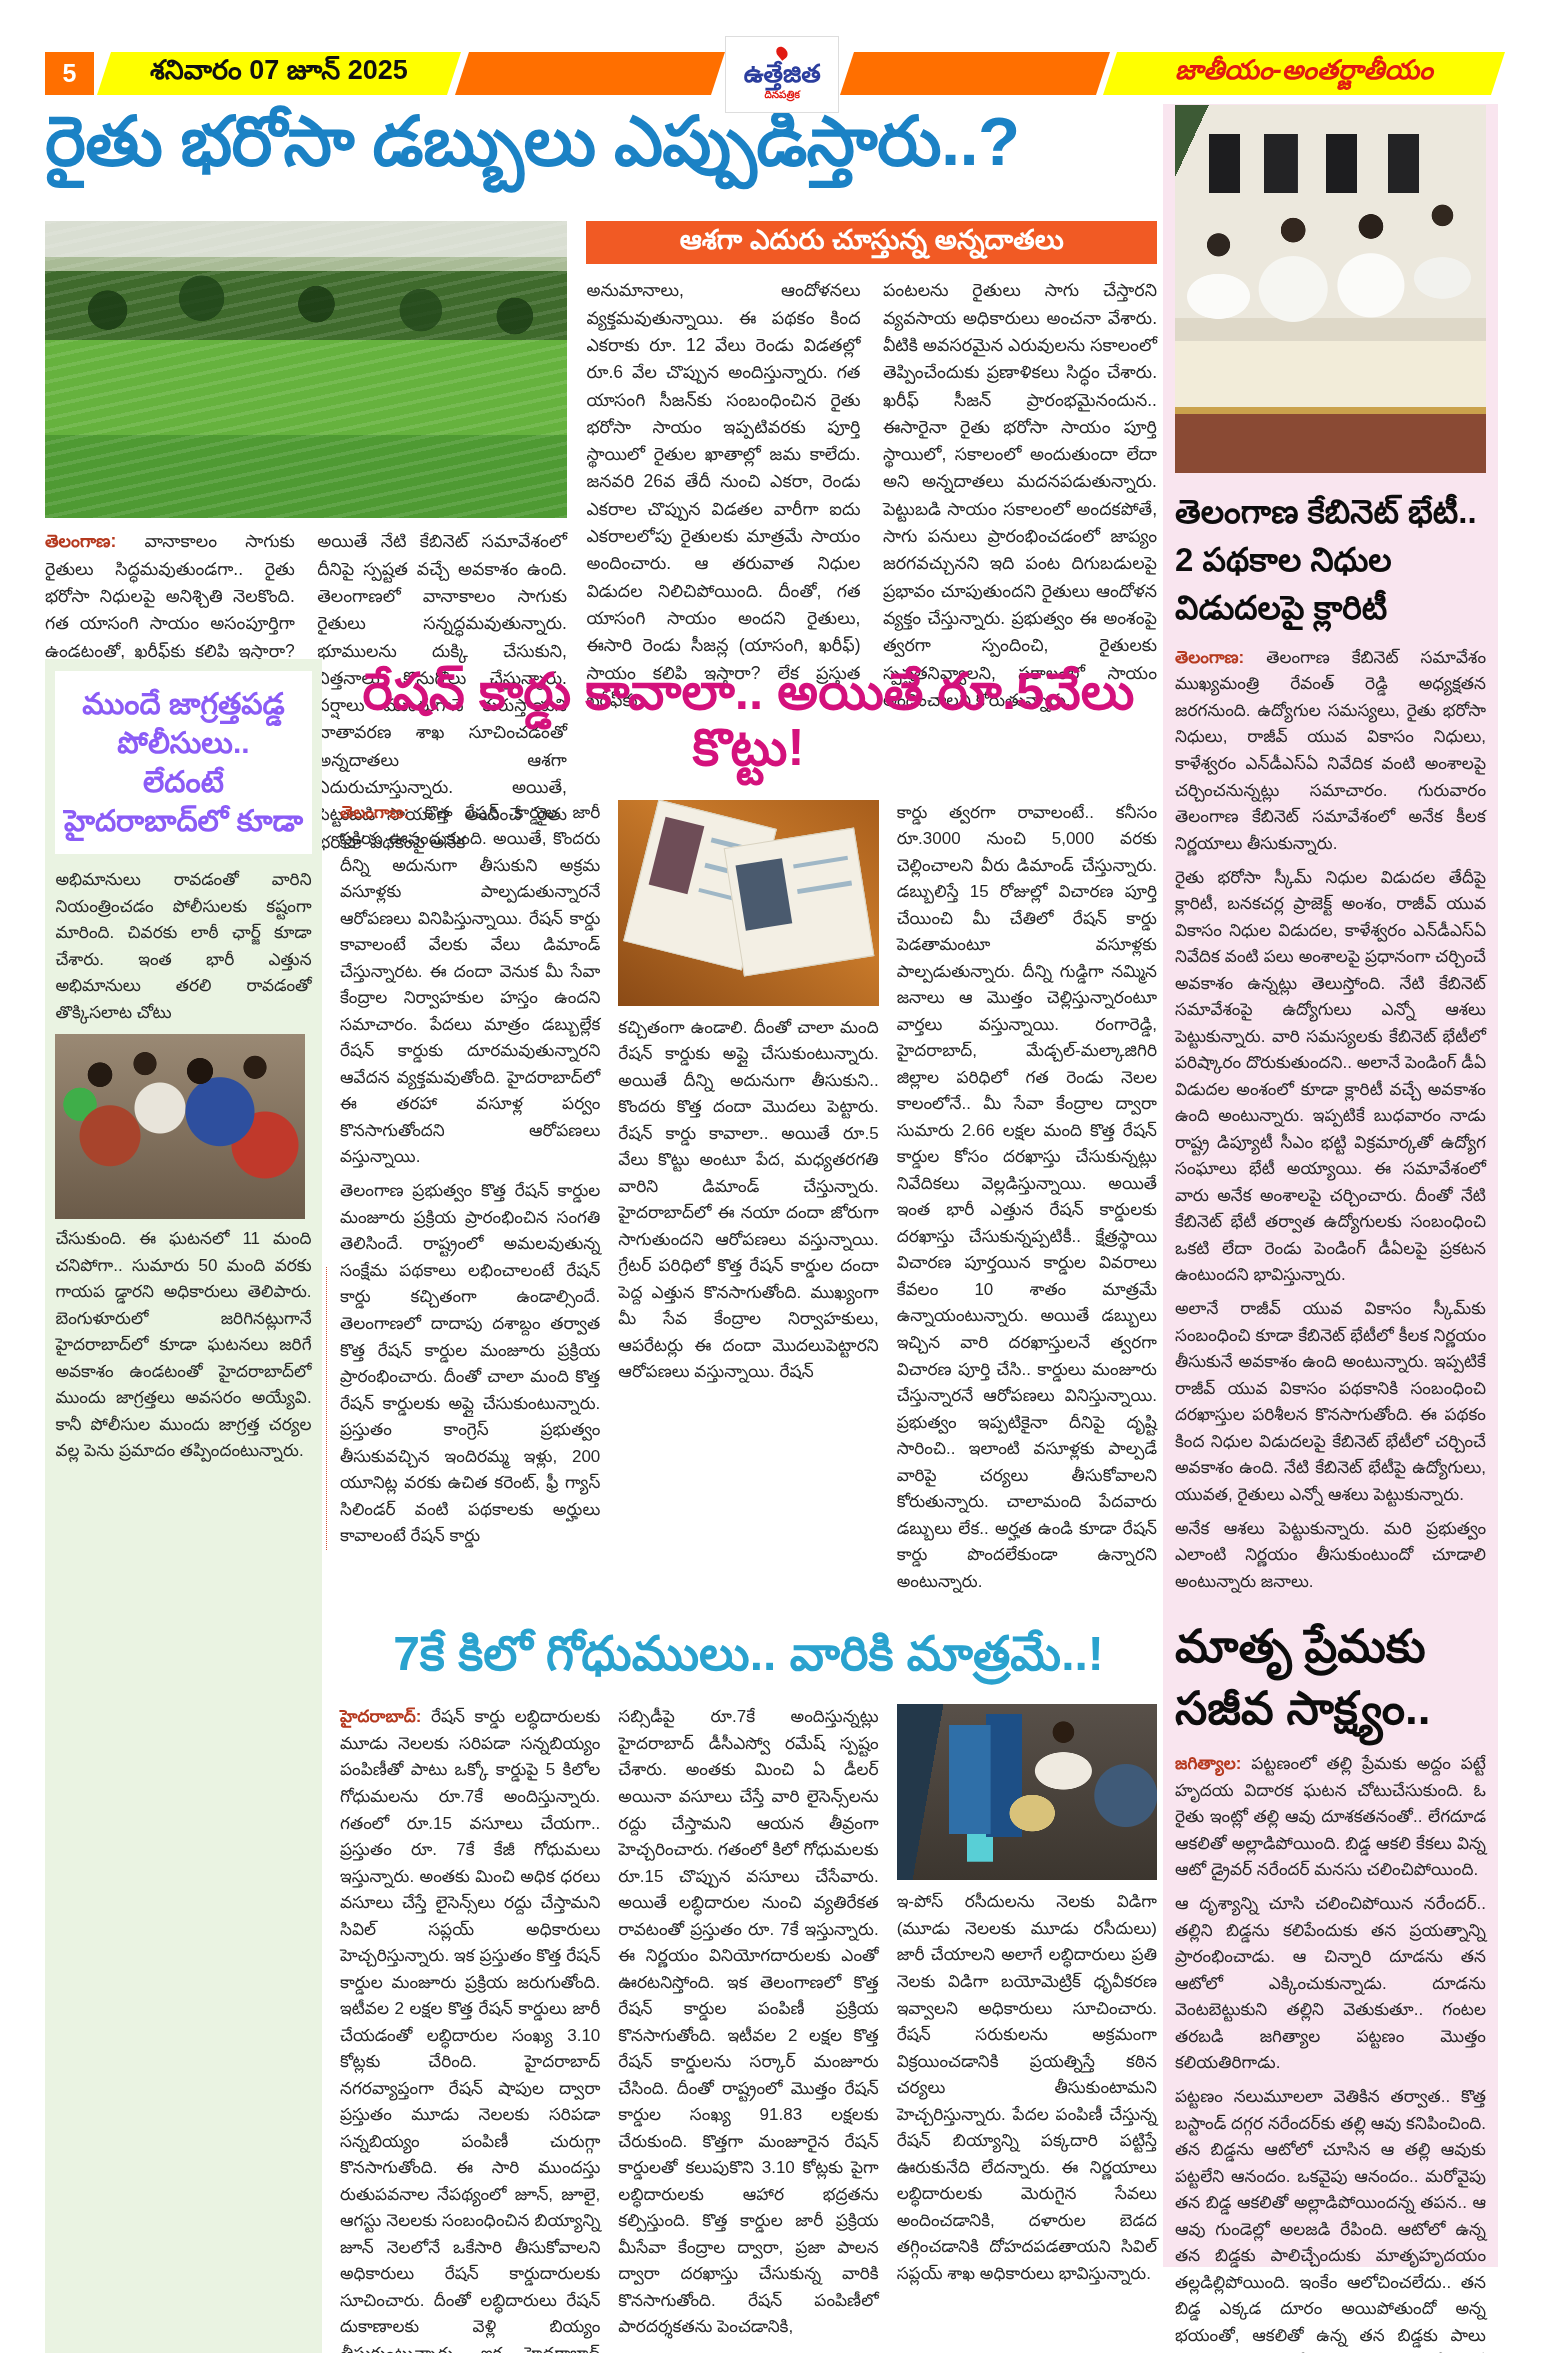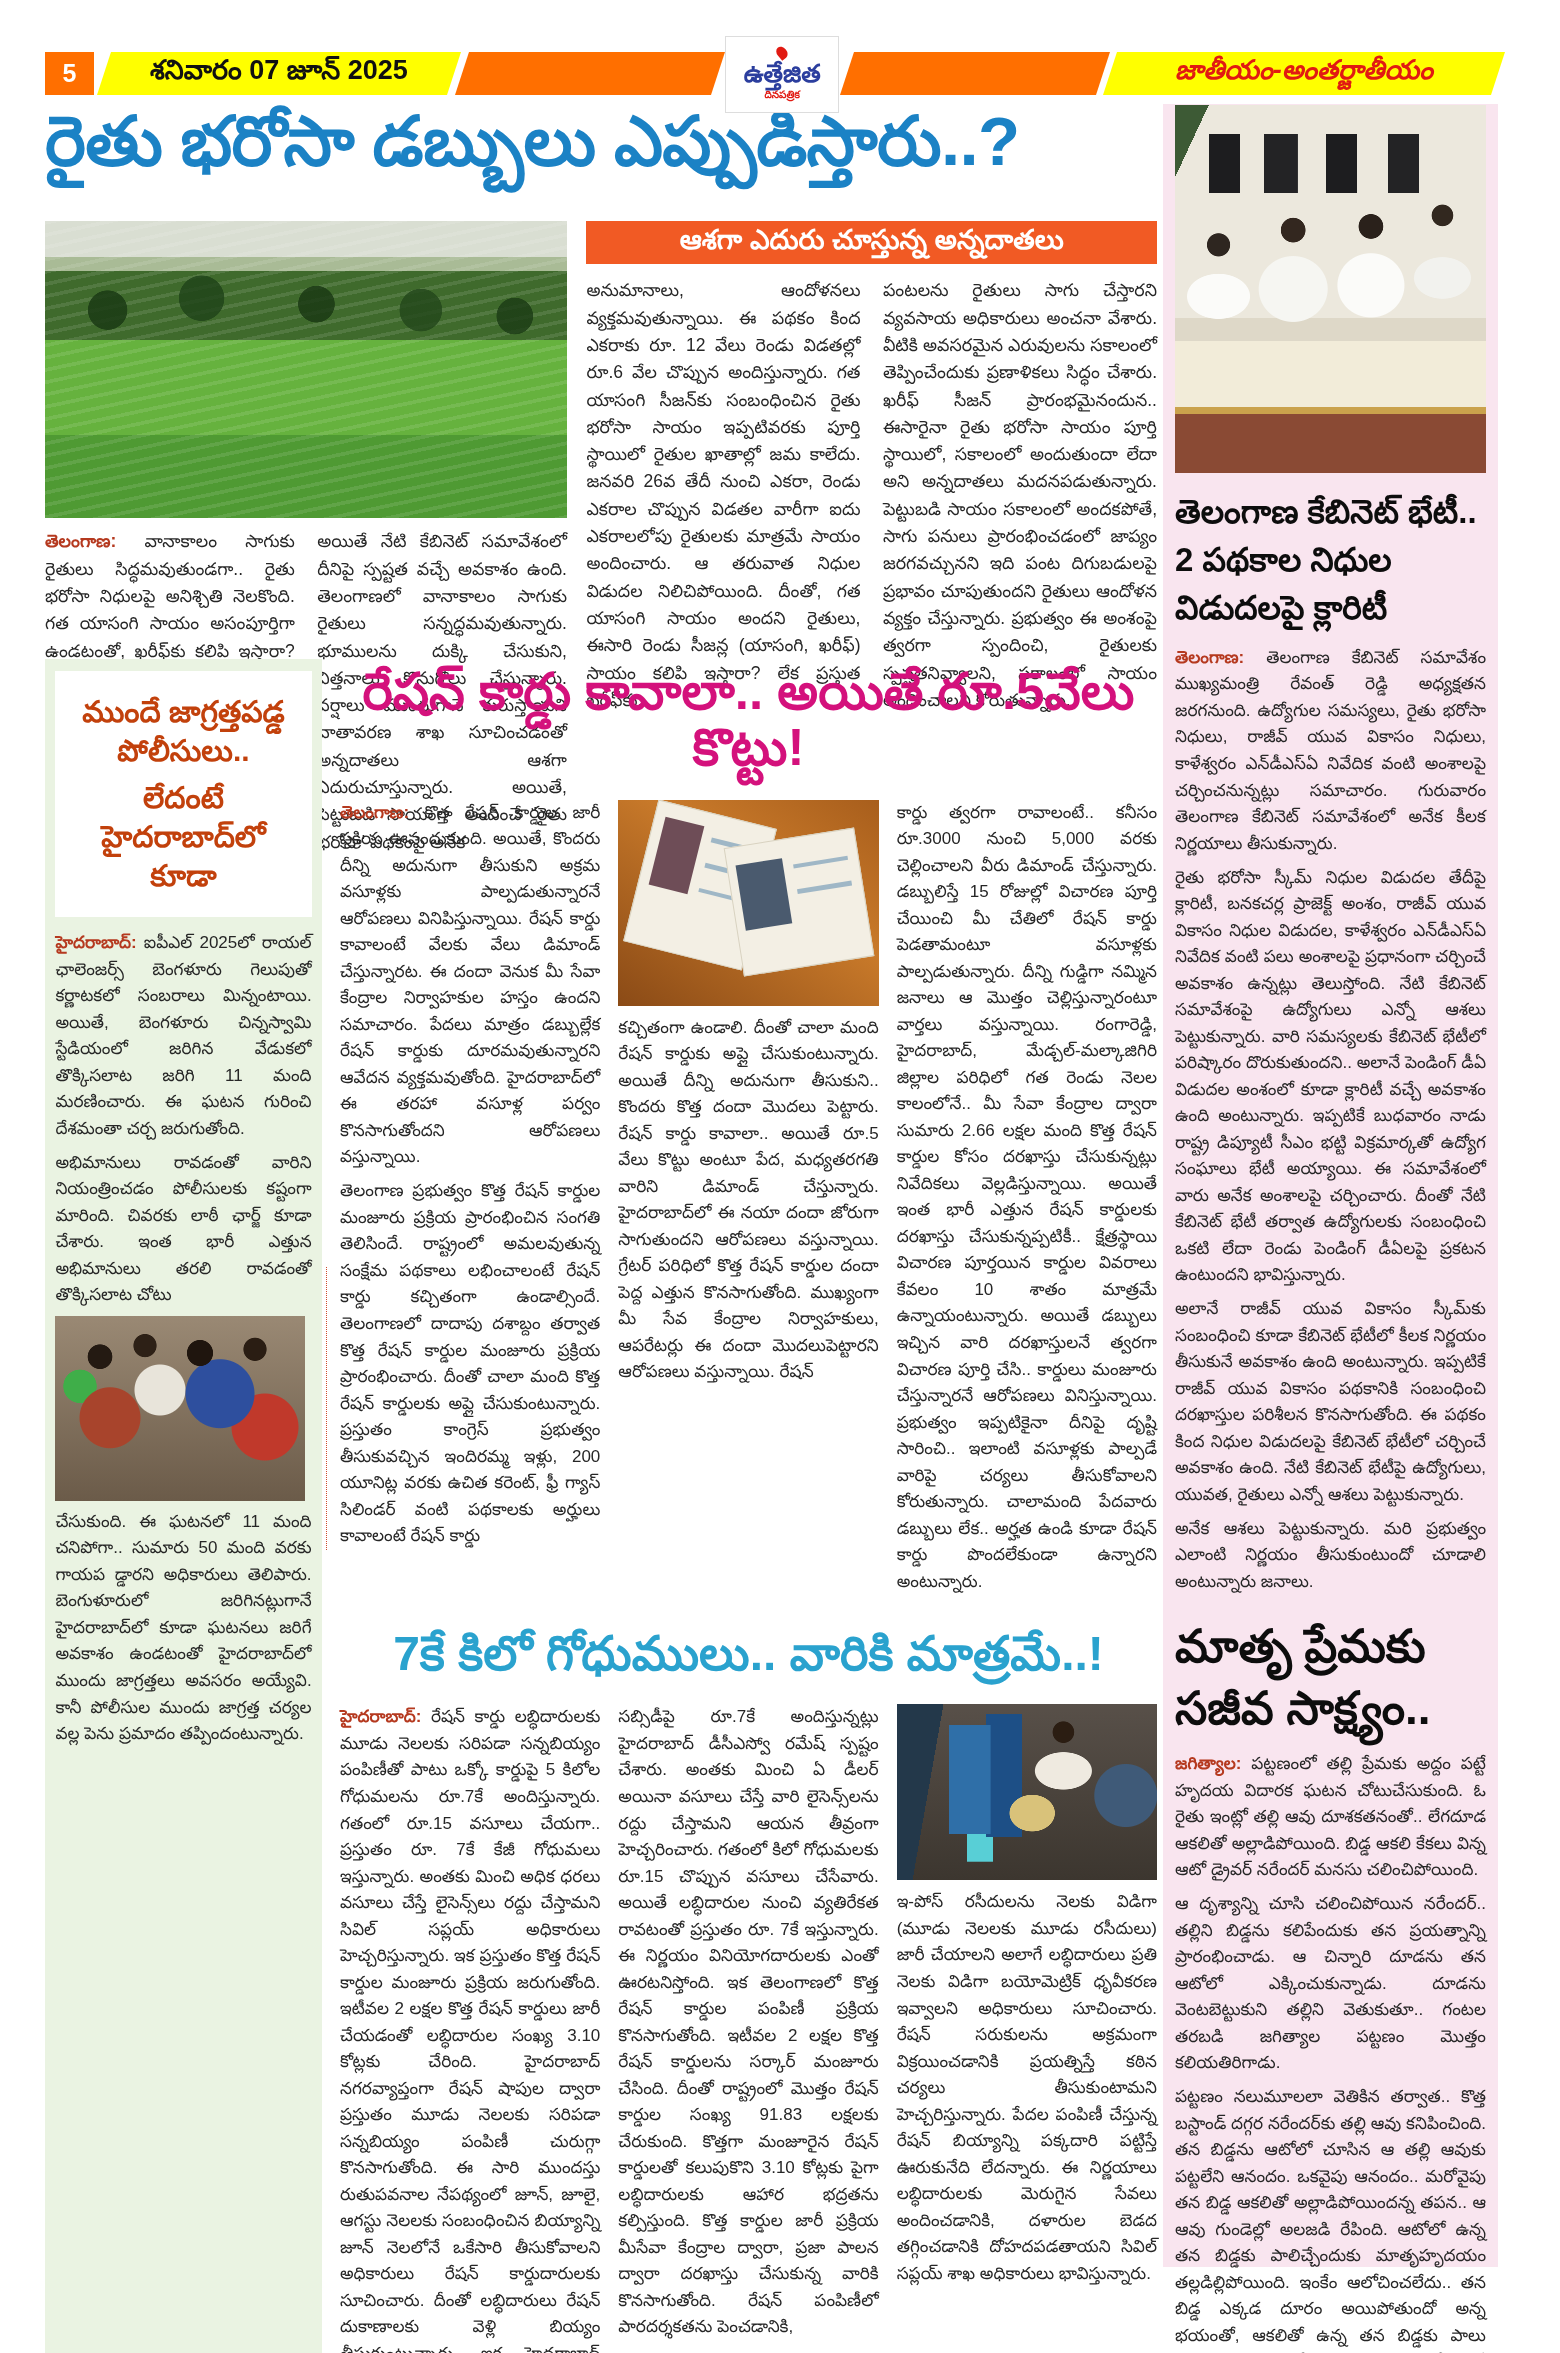--- a/index.html
+++ b/index.html
@@ -47,21 +47,21 @@
   .a1-cols{column-count:2;column-gap:22.4px;font-size:17.5px;line-height:1.56;text-align:justify;}
   .a1-cols p{margin:0 0 7.5px 0;}
   .a1-under{grid-column:1;grid-row:2;column-count:2;column-gap:22.4px;font-size:17.5px;
             line-height:1.56;text-align:justify;margin-top:10.4px;}
   .a1-under p{margin:0 0 7.5px 0;}
   .dl{color:#b5391f;font-weight:bold;}
   
   .lower{left:45px;top:659px;width:1112px;display:grid;grid-template-columns:277px 1fr;column-gap:18px;}
   .green-col{background:#eaf3e2;min-height:1585px;padding:12px 10.4px;box-sizing:border-box;}
   .police-headbox{background:#ffffff;padding:13.4px 7.5px;margin-bottom:13.4px;}
-  .police-headbox h2{margin:8px;font-size:30px;line-height:1.3;color:#c2410c;text-align:center;}
+  .police-headbox h2{margin:0;font-size:30px;line-height:1.3;color:#8b5cf6;text-align:center;}
   .green-col .body, .pink-col .body, .centercol .body{font-size:17px;line-height:1.56;text-align:justify;}
   .green-col .body p{margin:0 0 7.5px 0;}
   .stampede{width:250px;height:185px;margin:7.5px 0;
     background:
       radial-gradient(circle at 18% 22%, #241a12 0 12px, transparent 12.7px),
       radial-gradient(circle at 36% 16%, #2d2016 0 11.2px, transparent 12px),
       radial-gradient(circle at 58% 20%, #1f150e 0 12.7px, transparent 13.4px),
       radial-gradient(circle at 80% 18%, #2a1d13 0 11.2px, transparent 12px),
       radial-gradient(circle at 66% 42%, #2e4f9e 0 34px, transparent 35px),
       radial-gradient(circle at 84% 60%, #c0392b 0 33px, transparent 34px),
@@ -157,21 +157,20 @@
   </section>
 
   <div class="abs lower">
 
     <aside class="green-col">
       <div class="police-headbox">
         <h2>ముందే జాగ్రత్తపడ్డ పోలీసులు..</h2>
         <h2>లేదంటే హైదరాబాద్‌లో కూడా</h2>
       </div>
       <div class="body">
-        <p><span class="dl">హైదరాబాద్: </span><span>ఐపీఎల్ 2025లో రాయల్ ఛాలెంజర్స్ బెంగళూరు గెలుపుతో కర్ణాటకలో సంబరాలు మిన్నంటాయి. అయితే, బెంగళూరు చిన్నస్వామి స్టేడియంలో జరిగిన వేడుకలో తొక్కిసలాట జరిగి 11 మంది మరణించారు. ఈ ఘటన గురించి దేశమంతా చర్చ జరుగుతోంది.</span></p>
         <p>అభిమానులు రావడంతో వారిని నియంత్రించడం పోలీసులకు కష్టంగా మారింది. చివరకు లాఠీ ఛార్జ్ కూడా చేశారు. ఇంత భారీ ఎత్తున అభిమానులు తరలి రావడంతో తొక్కిసలాట చోటు</p>
         <div class="stampede"></div>
         <p>చేసుకుంది. ఈ ఘటనలో 11 మంది చనిపోగా.. సుమారు 50 మంది వరకు గాయప డ్డారని అధికారులు తెలిపారు. బెంగుళూరులో జరిగినట్లుగానే హైదరాబాద్‌లో కూడా ఘటనలు జరిగే అవకాశం ఉండటంతో హైదరాబాద్‌లో ముందు జాగ్రత్తలు అవసరం అయ్యేవి. కానీ పోలీసుల ముందు జాగ్రత్త చర్యల వల్ల పెను ప్రమాదం తప్పిందంటున్నారు.</p>
       </div>
     </aside>
 
     <div class="centercol">
 
       <section>
         <h2 class="head-magenta">రేషన్ కార్డు కావాలా.. అయితే రూ.5వేలు కొట్టు!</h2>

